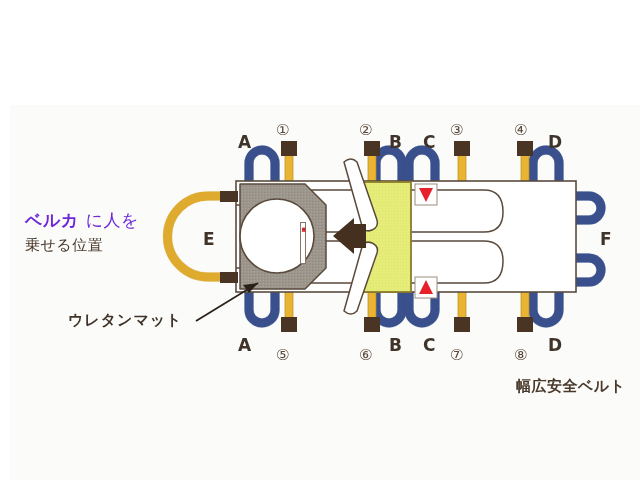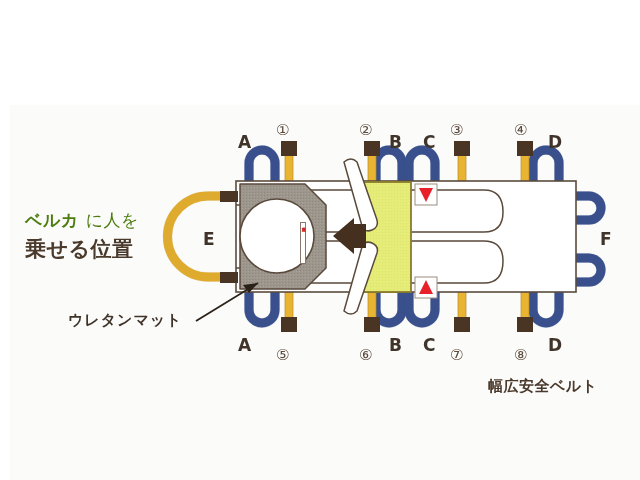--- a/index.html
+++ b/index.html
@@ -35,30 +35,30 @@
     font-size: 17px;
     font-weight: 600;
     color: #3f332a;
   }
   .lbl-num {
     font-size: 15px;
     color: #5b4a3c;
   }
   .callout-main {
     font-size: 17px;
-    color: #4d7c0f;
+    color: #6d28d9;
     font-weight: 700;
     letter-spacing: 0.5px;
   }
   .callout-main .thin {
     font-weight: 500;
   }
   .callout-sub {
-    font-size: 21px;
-    font-weight: 700;
+    font-size: 15px;
+    font-weight: 400;
     color: #4a3a2c;
     letter-spacing: 0.5px;
   }
   .callout-mat {
     font-size: 15px;
     font-weight: 700;
     color: #40342a;
     letter-spacing: 1px;
   }
   .callout-belt {
@@ -261,15 +261,15 @@
 
   <div class="txt" style="left:25px; top:209px;">
     <div class="callout-main">
       <span>ベルカ</span><span class="thin" style="margin-left:7px;">に人を</span>
     </div>
     <div class="callout-sub" style="margin-top:3px;">乗せる位置</div>
   </div>
 
   <div class="txt callout-mat" style="left:68px; top:310px;">ウレタンマット</div>
 
-  <div class="txt callout-belt" style="left:488px; top:376px;">幅広安全ベルト</div>
+  <div class="txt callout-belt" style="left:516px; top:376px;">幅広安全ベルト</div>
 
 </div>
 
 </body></html>

